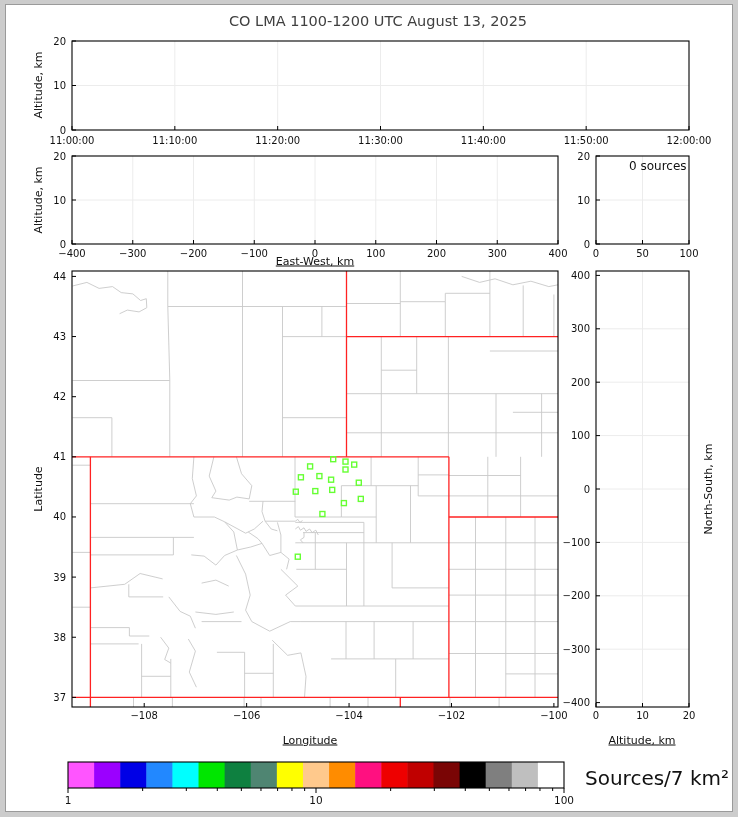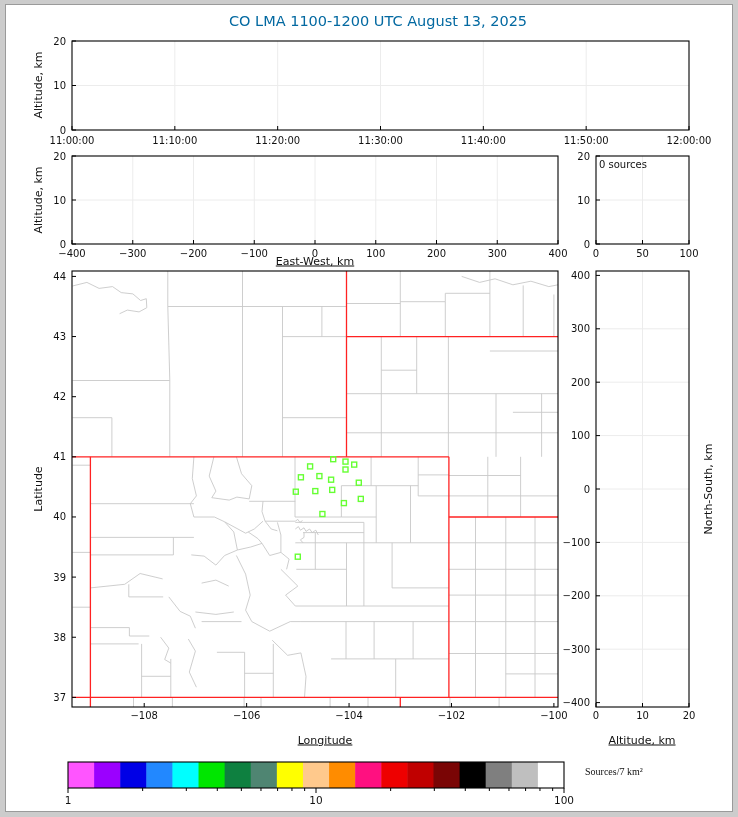--- a/index.html
+++ b/index.html
@@ -1,25 +1,25 @@
 <!DOCTYPE html>
 <html><head>
 <meta charset="utf-8">
 <style>
   html,body{margin:0;padding:0;}
   body{width:738px;height:817px;background:#c9c9c9;font-family:"DejaVu Sans",sans-serif;position:relative;overflow:hidden;}
   .window-frame{position:absolute;inset:0;background:#cccccc;}
   .canvas{position:absolute;left:5px;top:4px;right:5px;bottom:5px;background:#ffffff;border:1px solid #9a9a9a;}
   .lbl{position:absolute;color:#111;white-space:nowrap;}
-  .title{left:72px;top:13px;width:612px;text-align:center;font-size:14.5px;color:#0369a1;}
+  .title{left:72px;top:13px;width:612px;text-align:center;font-size:14.5px;color:#404040;}
   .rot{transform:translate(-50%,-50%) rotate(-90deg);}
   .ctr{transform:translate(-50%,-50%);text-decoration:underline;}
   .axislbl{font-size:11px;}
-  .tiny{font-size:10px;}
-  .cblbl{font-size:10px;font-family:Liberation Serif, serif;}
+  .tiny{font-size:12px;margin-left:30px;}
+  .cblbl{font-size:20px;}
   svg{position:absolute;left:0;top:0;}
 </style>
 </head>
 <body>
 
 <div class="window-frame">
   <div class="canvas"></div>
 </div>
 
 <svg id="plot" width="738" height="817">
@@ -371,17 +371,17 @@
       <line x1="564" y1="788" x2="564" y2="793" stroke="#000000" stroke-width="1"></line>
       <text x="564" y="804" text-anchor="middle" font-size="10.5" fill="#111" font-family="&quot;DejaVu Sans&quot;,sans-serif">100</text>
     </g>
   </svg>
 
 <div class="lbl title">CO LMA 1100-1200 UTC August 13, 2025</div>
 <div class="lbl axislbl rot" style="left:38px;top:85px;">Altitude, km</div>
 <div class="lbl axislbl rot" style="left:38px;top:200px;">Altitude, km</div>
 <div class="lbl axislbl ctr" style="left:315px;top:261px;">East-West, km</div>
 <div class="lbl axislbl rot" style="left:38px;top:489px;">Latitude</div>
-<div class="lbl axislbl ctr" style="left:325px;top:740px;">Longitude</div>
+<div class="lbl axislbl ctr" style="left:310px;top:740px;">Longitude</div>
 <div class="lbl axislbl ctr" style="left:642px;top:740px;">Altitude, km</div>
 <div class="lbl axislbl rot" style="left:708px;top:489px;">North-South, km</div>
 <div class="lbl tiny" style="left:599px;top:159px;">0 sources</div>
 <div class="lbl cblbl" style="left:585px;top:766px;">Sources/7 km²</div>
 
 </body></html>

